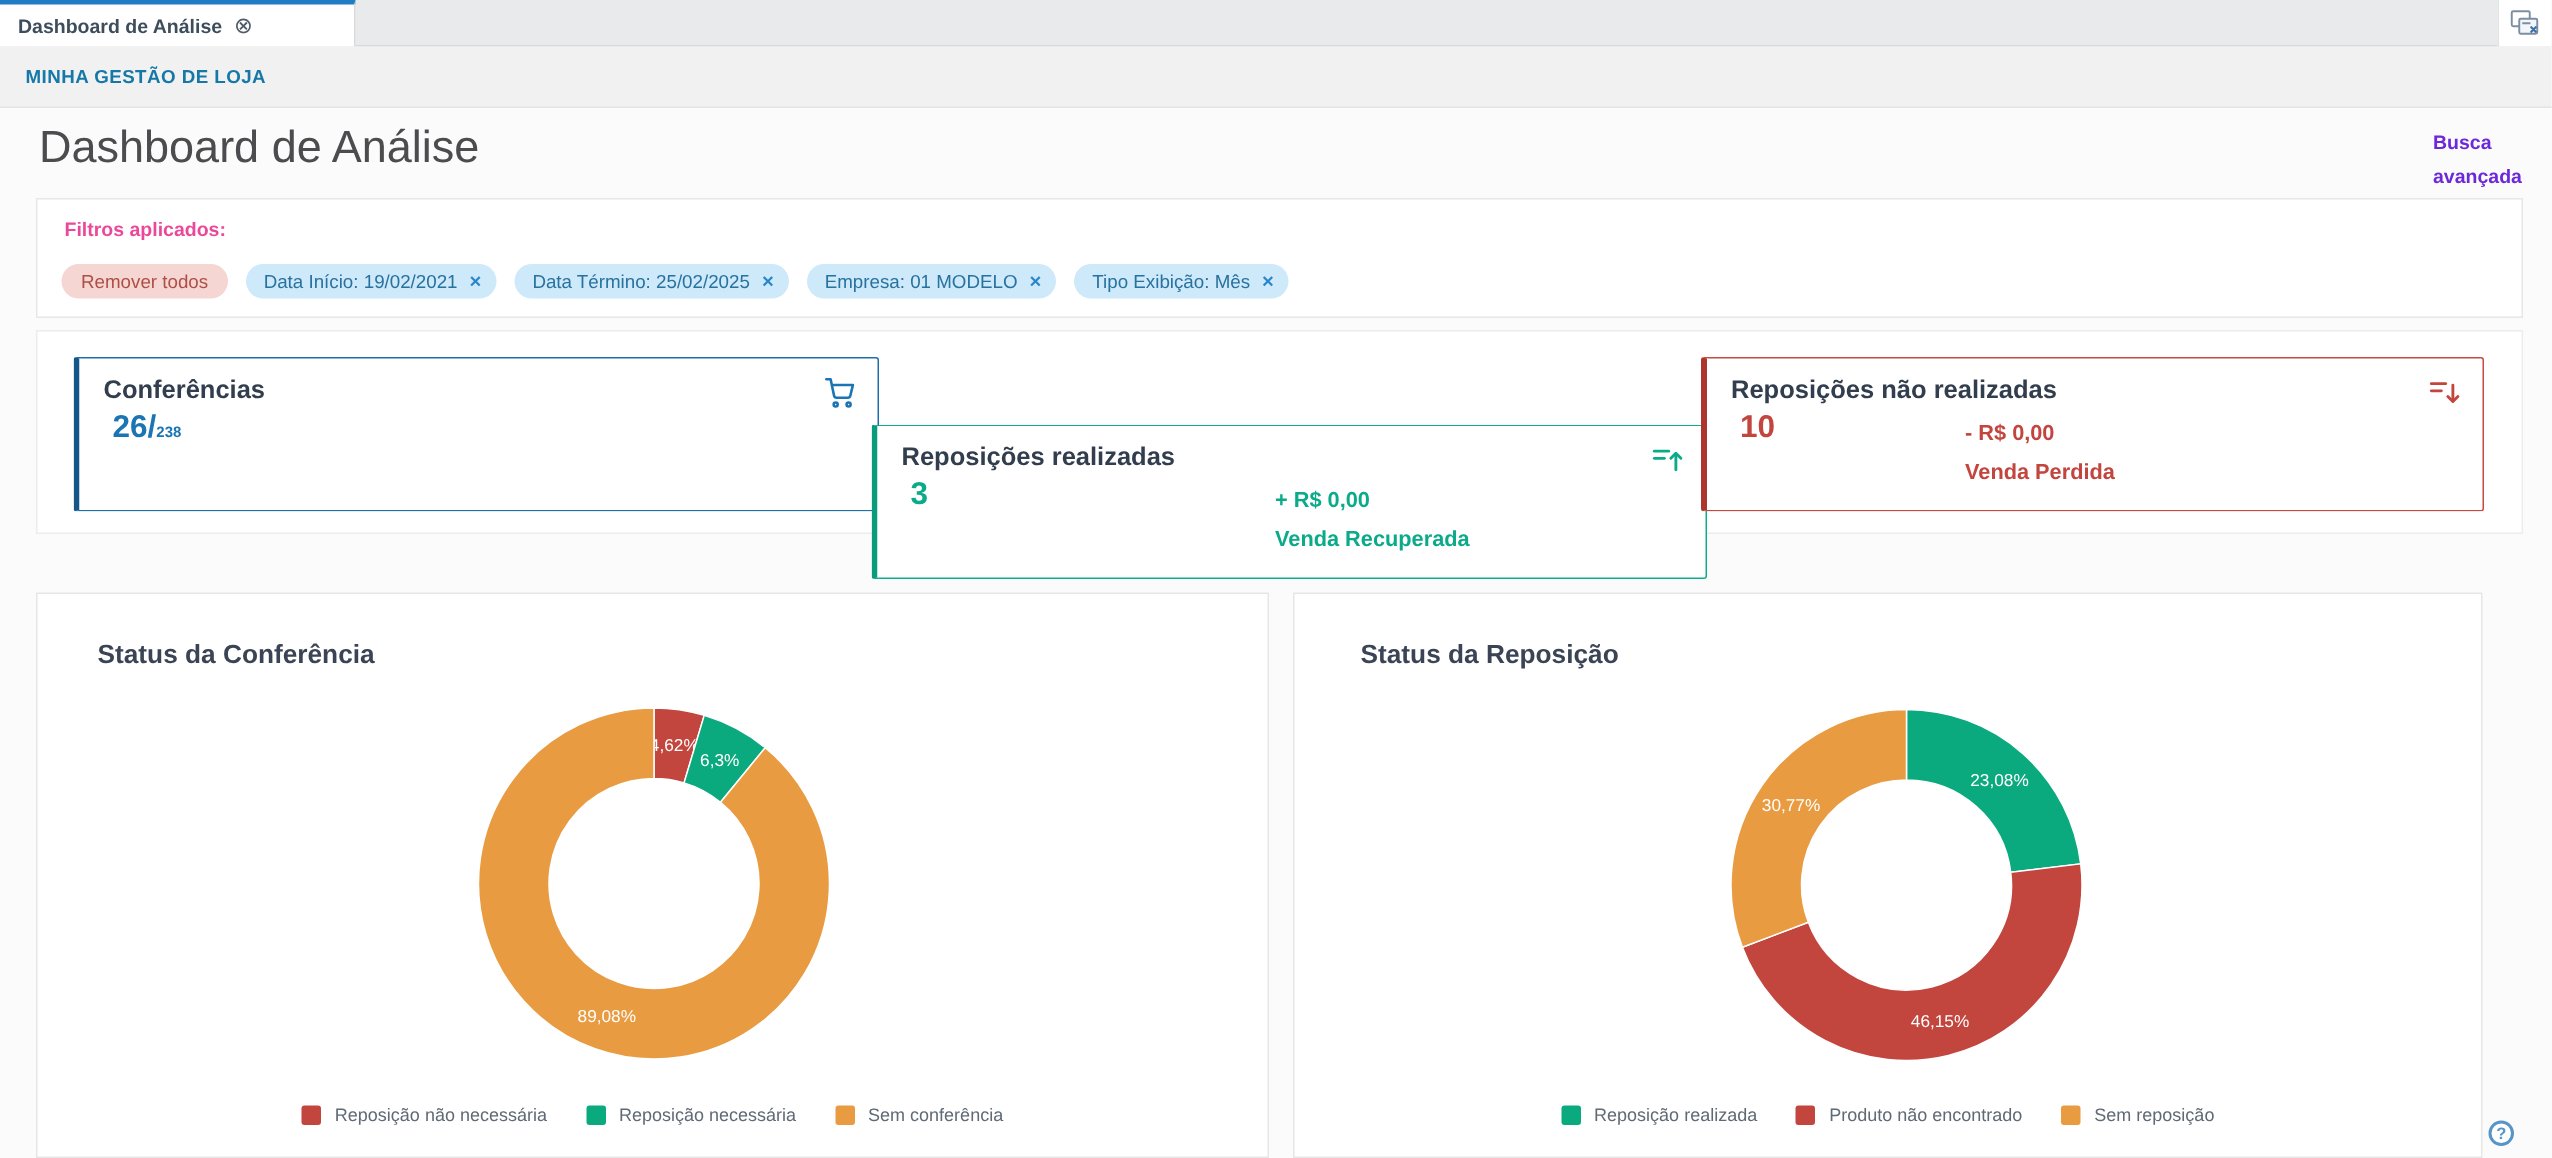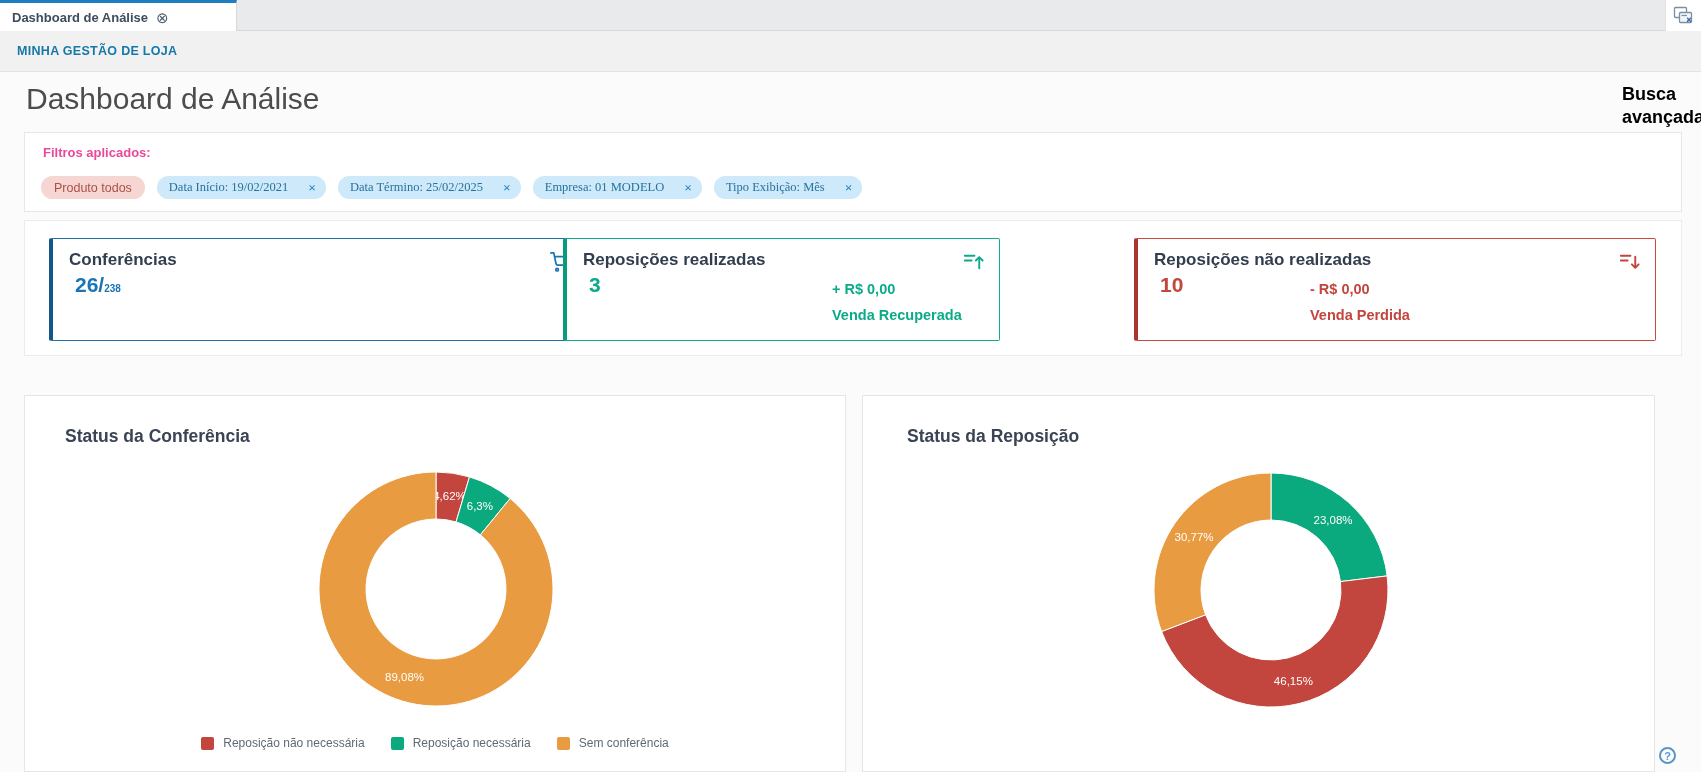--- a/index.html
+++ b/index.html
@@ -19,38 +19,38 @@
   .tab-close { font-size:15px; color:#4f5b66; line-height:1; cursor:pointer; }
   .top-right-strip { position:absolute; right:0; top:0; width:36px; height:31px; background:#fff;
             border-left:1px solid #e2e2e2; display:flex; align-items:center; justify-content:center; }
   
   .subheader { position:absolute; left:0; top:31px; width:1701px; height:41px;
             background:#f1f1f2; border-bottom:1px solid #e4e4e4;
             display:flex; align-items:center; padding-left:17px; }
   .subheader-text { font-size:12.5px; font-weight:bold; color:#1578a7; letter-spacing:.3px; }
   
   .page-title { position:absolute; left:26px; top:82px; font-size:30px; color:#4c4c4f; font-weight:400; }
-  .adv-search { position:absolute; left:1622px; top:83px; width:70px; font-size:18px; font-weight:bold;
-            color:#000000; line-height:23px; cursor:pointer; }
+  .adv-search { position:absolute; left:1622px; top:83px; width:70px; font-size:13px; font-weight:bold;
+            color:#6d28d9; line-height:23px; cursor:pointer; }
   
   .filters-panel { position:absolute; left:24px; top:132px; width:1658px; height:80px;
             background:#fff; border:1px solid #e7e7e7; }
   .filters-label { position:absolute; left:18px; top:12px; font-size:13px; font-weight:bold; color:#ec4899; }
   .chips-row { position:absolute; left:16px; top:43px; display:flex; align-items:center; gap:12px; }
   .chip { height:23px; border-radius:12px; display:inline-flex; align-items:center;
             font-size:12.5px; white-space:nowrap; cursor:pointer; }
   .chip-remove { background:#f5d6d2; color:#ae4f46; padding:0 13px; }
-  .chip-blue { background:#cde9fa; color:#28729f; padding:0 10px 0 12px; gap:20px;font-family:Liberation Serif, serif; }
+  .chip-blue { background:#cde9fa; color:#28729f; padding:0 10px 0 12px; gap:8px; }
   .chip-x { color:#2a86c8; font-size:13.5px; font-weight:bold; line-height:1; cursor:pointer; }
   
   .kpi-panel { position:absolute; left:24px; top:220px; width:1658px; height:136px;
             background:#fff; border:1px solid #ececec; }
   .kpi-card { position:absolute; top:17px; height:103px; background:#fff; border-radius:2px; cursor:pointer; }
   .kpi-card.c1 { left:24px;  width:537px; border:1px solid #1f6fa6; border-left:4px solid #14568a; }
-  .kpi-card.c2 { left:538px; width:437px; border:1px solid #0eae8d; border-left:4px solid #089b7c; }
+  .kpi-card.c2 { left:556px; width:557px; border:1px solid #0eae8d; border-left:4px solid #089b7c;margin-top:45px; }
   .kpi-card.c3 { left:1109px; width:522px; border:1px solid #c7493f; border-left:4px solid #ac352e; }
   .kpi-title { position:absolute; left:16px; top:11px; font-size:17px; font-weight:bold; color:#323e4e; }
   .kpi-value { position:absolute; left:22px; top:34px; font-weight:bold; }
   .kpi-value .big { font-size:21px; }
   .kpi-value .small { font-size:10px; }
   .c1 .kpi-value { color:#1b74b4; }
   .c2 .kpi-value { color:#0bab8a; }
   .c3 .kpi-value { color:#c2453e; }
   .kpi-icon { position:absolute; right:14px; top:11px; }
   .kpi-details { position:absolute; font-size:12.5px; line-height:22px; }
@@ -102,21 +102,21 @@
 <div class="subheader">
   <span class="subheader-text">MINHA GESTÃO DE LOJA</span>
 </div>
 
 <div class="page-title">Dashboard de Análise</div>
 <div class="adv-search">Busca avançada</div>
 
 <div class="filters-panel">
   <div class="filters-label">Filtros aplicados:</div>
   <div class="chips-row">
-    <span class="chip chip-remove">Produto todos</span>
+    <span class="chip chip-remove">Remover todos</span>
 
   <span class="chip chip-blue">
         <span>Data Início: 19/02/2021</span>
         <span class="chip-x">×</span>
       </span>
       <span class="chip chip-blue">
         <span>Data Término: 25/02/2025</span>
         <span class="chip-x">×</span>
       </span>
       <span class="chip chip-blue">
@@ -214,15 +214,29 @@
 <div class="chart-card b">
   <div class="chart-title">Status da Reposição</div>
   <svg class="donut-svg" width="240" height="240" viewBox="0 0 240 240">
       <path d="M 120 3 A 117 117 0 0 1 236.14966257437447 105.91966321926375 L 189.4912511128736 111.57586688332019 A 70 70 0 0 0 120 50 Z" fill="#0ba97e" stroke="#ffffff" stroke-width="1"></path>
       <text x="182.0087333860957" y="54.020238755393706" text-anchor="middle" fill="#ffffff" font-size="11.5">23,08%</text>
       <path d="M 236.14966257437447 105.91966321926375 A 117 117 0 0 1 10.605104976975838 161.49405912780193 L 54.550062806737685 144.82550546107808 A 70 70 0 0 0 189.4912511128736 111.57586688332019 Z" fill="#c2453e" stroke="#ffffff" stroke-width="1"></path>
       <text x="142.36943293530032" y="214.78468191359764" text-anchor="middle" fill="#ffffff" font-size="11.5">46,15%</text>
       <path d="M 10.605104976975838 161.49405912780193 A 117 117 0 0 1 119.99999999999997 3 L 119.99999999999999 50 A 70 70 0 0 0 54.550062806737685 144.82550546107808 Z" fill="#e89b40" stroke="#ffffff" stroke-width="1"></path>
       <text x="43.049725002017865" y="70.88780575296362" text-anchor="middle" fill="#ffffff" font-size="11.5">30,77%</text>
     </svg>
+  <div class="legend-row">
+      <span class="legend-item">
+        <span class="legend-swatch" style="background: rgb(11, 169, 126);"></span>
+        <span class="legend-label">Reposição realizada</span>
+      </span>
+      <span class="legend-item">
+        <span class="legend-swatch" style="background: rgb(194, 69, 62);"></span>
+        <span class="legend-label">Produto não encontrado</span>
+      </span>
+      <span class="legend-item">
+        <span class="legend-swatch" style="background: rgb(232, 155, 64);"></span>
+        <span class="legend-label">Sem reposição</span>
+      </span>
+    </div>
 </div>
 
 <div class="help-btn">?</div>
 
 </body></html>

